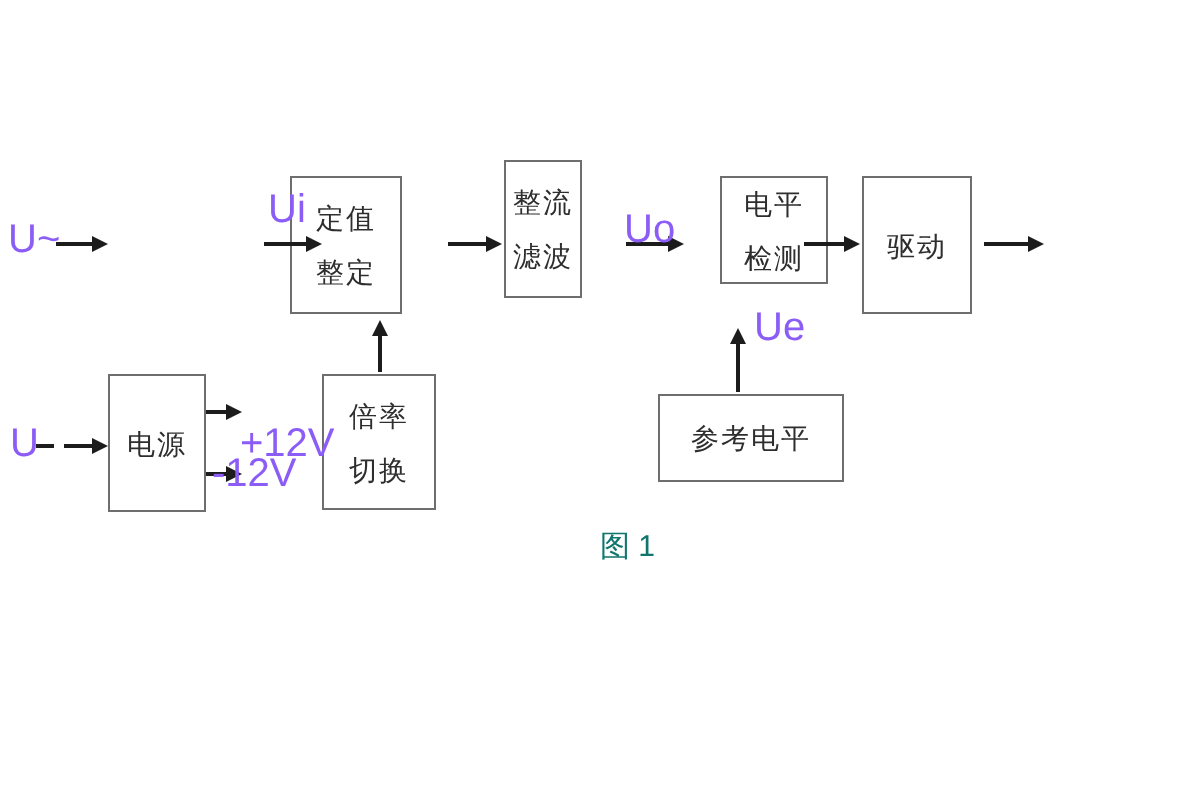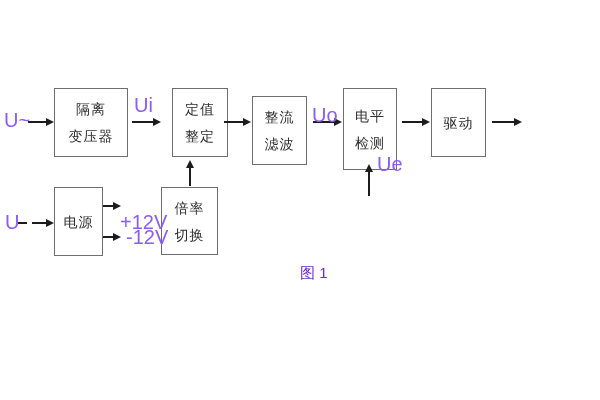--- a/index.html
+++ b/index.html
@@ -24,61 +24,60 @@
   
   .av{position:absolute;width:2px;background:#1c1c1c;}
   .av::after{
     content:"";position:absolute;top:-8px;left:-3px;width:0;height:0;
     border-bottom:8px solid #1c1c1c;border-left:4px solid transparent;border-right:4px solid transparent;
   }
   
   .dash{position:absolute;height:2px;background:#1c1c1c;}
   
   .sig{position:absolute;font-size:20px;color:#8b5cf6;line-height:17px;white-space:nowrap;}
-  .caption{position:absolute;font-size:15px;color:#6d28d9;white-space:nowrap;}
+  .caption{position:absolute;font-size:15px;color:#0f766e;white-space:nowrap;}
 </style>
 </head>
 <body>
 
 <div class="canvas">
 
-  <div class="bx" style="left:54px;top:88px;width:74px;height:69px">
-    <span class="bl">隔离</span>
-    <span class="bl">变压器</span>
-  </div>
 
-  <div class="bx" style="left:172px;top:88px;width:56px;height:69px">
+  <div class="bx" style="left:145px;top:88px;width:56px;height:69px">
     <span class="bl">定值</span>
     <span class="bl">整定</span>
   </div>
 
-  <div class="bx" style="left:252px;top:96px;width:55px;height:69px">
+  <div class="bx" style="left:252px;top:80px;width:39px;height:69px">
     <span class="bl">整流</span>
     <span class="bl">滤波</span>
   </div>
 
-  <div class="bx" style="left:343px;top:88px;width:54px;height:82px">
+  <div class="bx" style="left:360px;top:88px;width:54px;height:54px">
     <span class="bl">电平</span>
     <span class="bl">检测</span>
   </div>
 
   <div class="bx" style="left:431px;top:88px;width:55px;height:69px">
     <span class="bl">驱动</span>
   </div>
 
 
   <div class="bx" style="left:161px;top:187px;width:57px;height:68px">
     <span class="bl">倍率</span>
     <span class="bl">切换</span>
   </div>
 
   <div class="bx" style="left:54px;top:187px;width:49px;height:69px">
     <span class="bl">电源</span>
   </div>
 
+  <div class="bx" style="left:329px;top:197px;width:93px;height:44px">
+    <span class="bl">参考电平</span>
+  </div>
 
   <div class="ah" style="left:28px;top:121px;width:19px"></div>
   <div class="ah" style="left:132px;top:121px;width:22px"></div>
   <div class="ah" style="left:224px;top:121px;width:20px"></div>
   <div class="ah" style="left:313px;top:121px;width:22px"></div>
   <div class="ah" style="left:402px;top:121px;width:21px"></div>
   <div class="ah" style="left:492px;top:121px;width:23px"></div>
 
   <div class="dash" style="left:18px;top:222px;width:9px"></div>
   <div class="ah" style="left:32px;top:222px;width:15px"></div>
@@ -88,17 +87,17 @@
 
   <div class="av" style="left:189px;top:168px;height:18px"></div>
   <div class="av" style="left:368px;top:172px;height:24px"></div>
 
   <div class="sig" style="left:4px;top:112px">U~</div>
   <div class="sig" style="left:5px;top:214px">U</div>
   <div class="sig" style="left:134px;top:97px">Ui</div>
   <div class="sig" style="left:312px;top:107px">Uo</div>
   <div class="sig" style="left:377px;top:156px">Ue</div>
   <div class="sig" style="left:120px;top:214px">+12V</div>
-  <div class="sig" style="left:126px;top:229px">-12V</div>
+  <div class="sig" style="left:106px;top:229px">-12V</div>
 
   <div class="caption" style="left:300px;top:264px">图 1</div>
 
 </div>
 
 </body></html>

